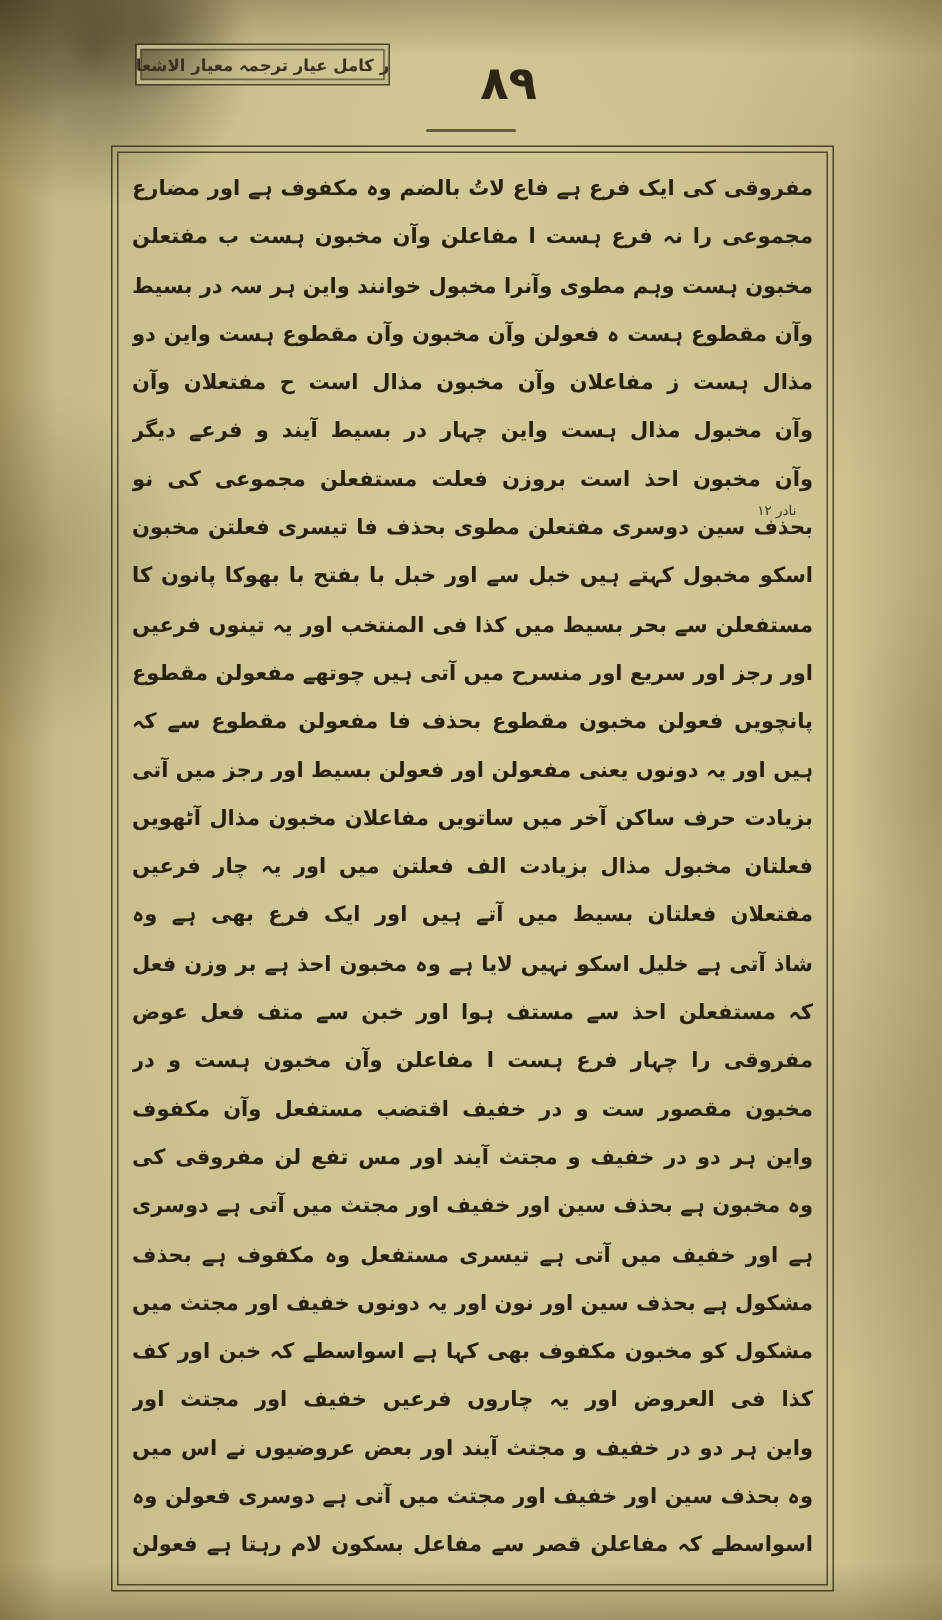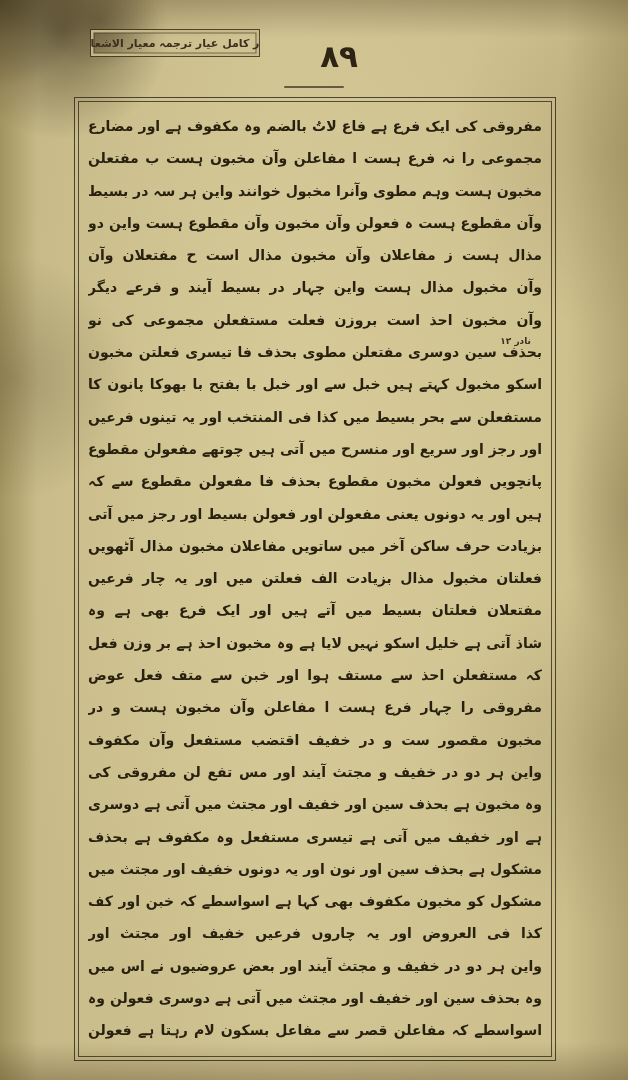--- a/index.html
+++ b/index.html
@@ -103,21 +103,21 @@
     text-align-last: justify;
     overflow: hidden;
     white-space: normal;
   }
 
   .margin-note {
     position: absolute;
     right: 24px;
     top: 238px;
     font-size: 9px;
-    font-weight: bold;
+    font-weight: normal;
     color: #3a3120;
     direction: rtl;
   }
 
   
   .stain-a {
     position: absolute;
     left: 40px; top: 0;
     width: 120px; height: 70px;
     background: radial-gradient(ellipse at 50% 30%, rgba(52,40,18,0.35), transparent 70%);

